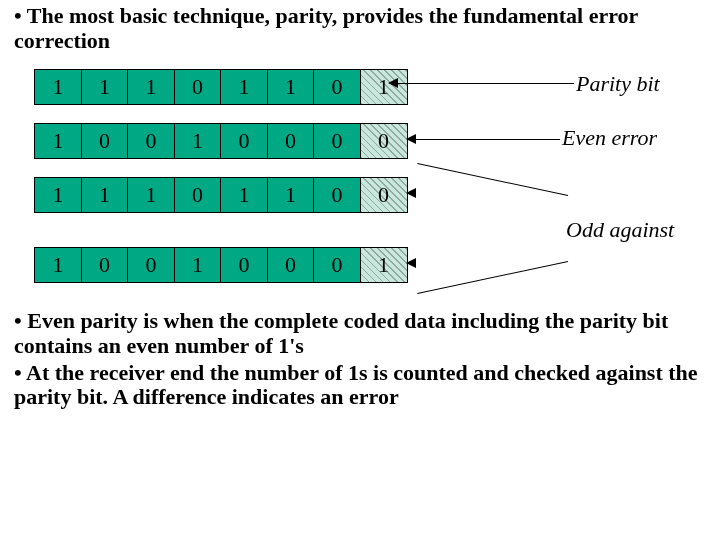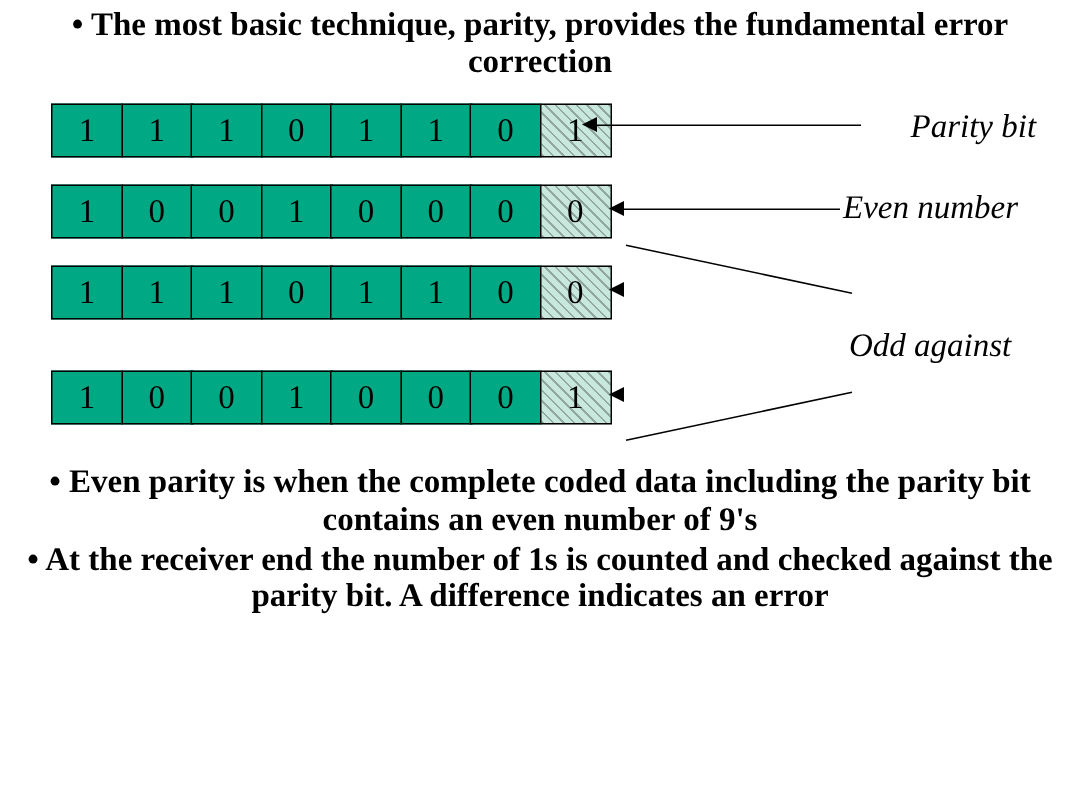--- a/index.html
+++ b/index.html
@@ -13,21 +13,20 @@
   }
   .page {
     padding: 4px 14px 0 14px;
     width: 692px;
   }
   .bullet {
     font-size: 22px;
     font-weight: bold;
     line-height: 1.12;
     margin: 0 0 2px 0;
-    text-align: center;
   }
 
   .diagram {
     position: relative;
     width: 692px;
     height: 240px;
     margin: 8px 0 8px 0;
   }
 
   .row {
@@ -131,34 +130,34 @@
       <div class="cell">1</div>
       <div class="cell">0</div>
       <div class="cell">0</div>
       <div class="cell">1</div>
       <div class="cell">0</div>
       <div class="cell">0</div>
       <div class="cell">0</div>
       <div class="cell parity">1</div>
     </div>
 
-    <div class="lbl" style="left:562px; top:10px;margin-left:31px;">Parity bit</div>
-    <div class="lbl" style="left:548px; top:64px;">Even number</div>
+    <div class="lbl" style="left:562px; top:10px;">Parity bit</div>
+    <div class="lbl" style="left:548px; top:64px;">Even error</div>
     <div class="lbl" style="left:552px; top:156px;">Odd against</div>
 
     <div class="arrow-line" style="left:382px; top:22px; width:178px;"></div>
     <div class="arrow-head-left" style="left:374px; top:17px;"></div>
 
     <div class="arrow-line" style="left:400px; top:78px; width:146px;"></div>
     <div class="arrow-head-left" style="left:392px; top:73px;"></div>
 
     <div class="arrow-diag" style="left:400px; top:134px; width:154px; transform:rotate(12deg);"></div>
     <div class="arrow-head-left" style="left:392px; top:127px;"></div>
 
     <div class="arrow-diag" style="left:400px; top:200px; width:154px; transform:rotate(-12deg);"></div>
     <div class="arrow-head-left" style="left:392px; top:197px;"></div>
 
   </div>
 
-  <p class="bullet">• Even parity is when the complete coded data including the parity bit contains an even number of 9's</p>
+  <p class="bullet">• Even parity is when the complete coded data including the parity bit contains an even number of 1's</p>
   <p class="bullet">• At the receiver end the number of 1s is counted and checked against the parity bit. A difference indicates an error</p>
 
 </div>
 
 </body></html>

